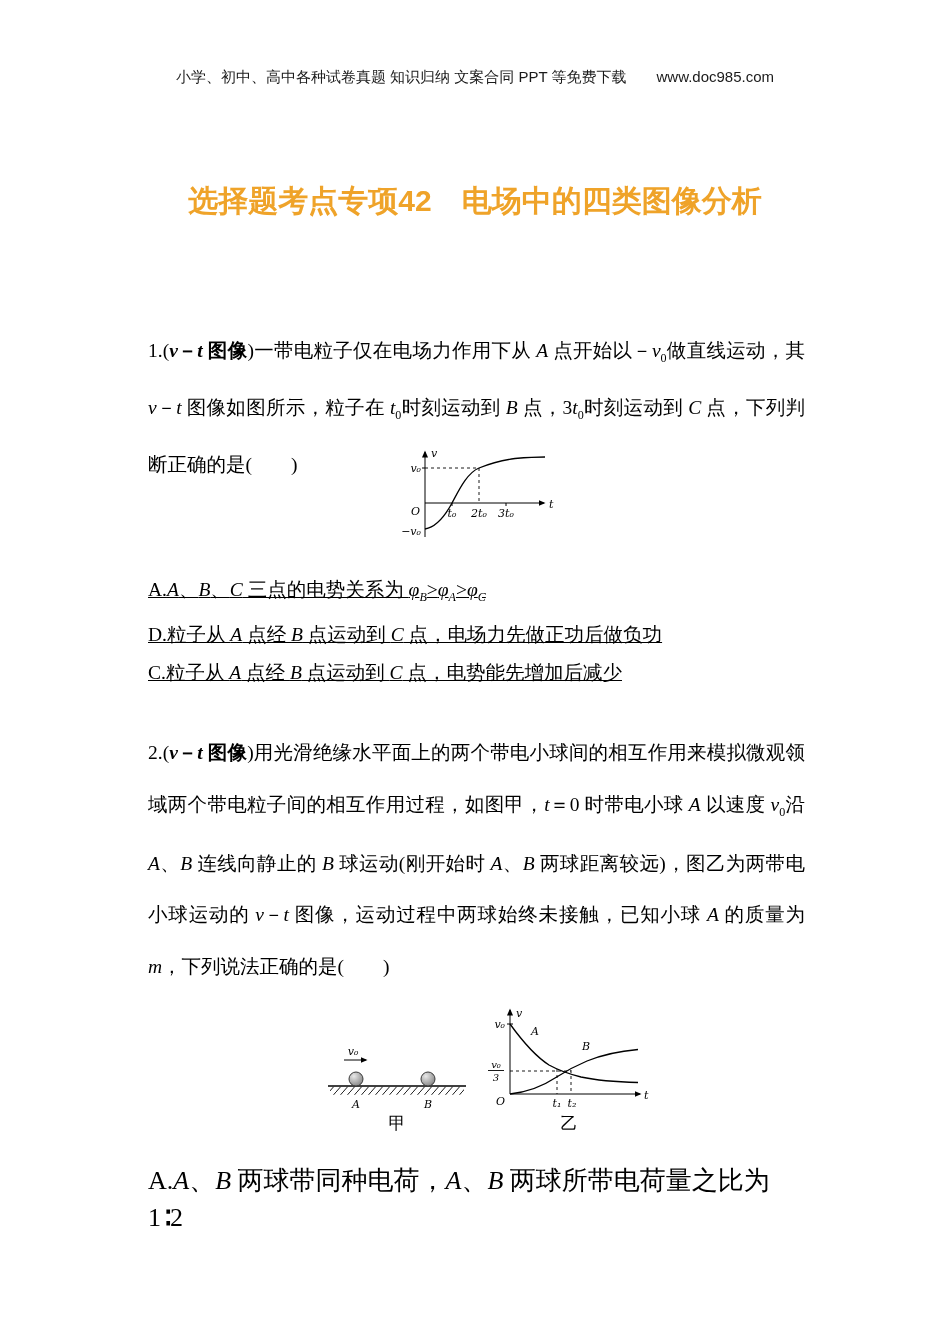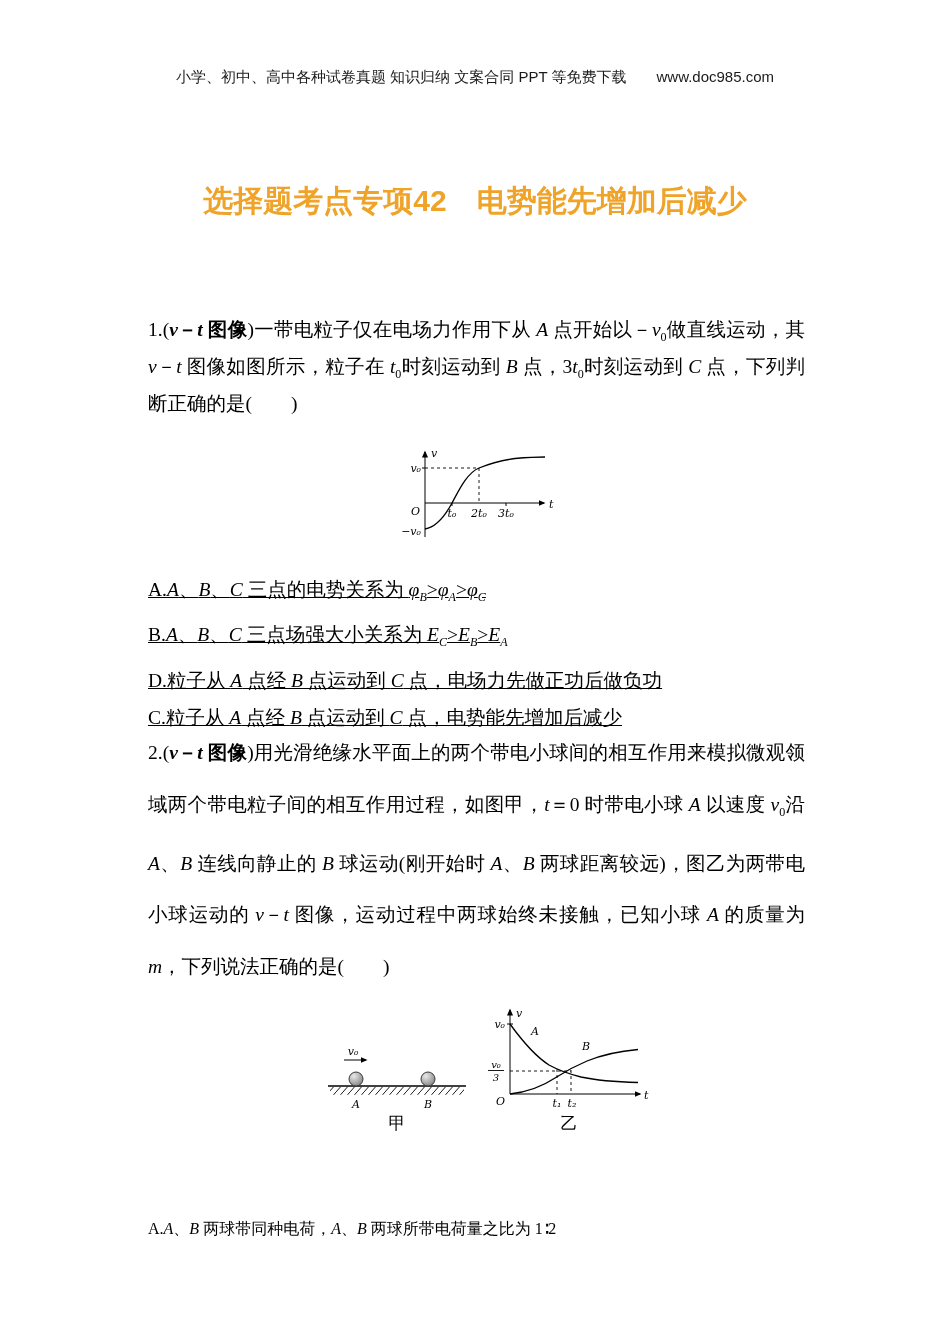--- a/index.html
+++ b/index.html
@@ -13,27 +13,27 @@
   }
   .header .site{margin-left:30px;}
   .doc-title{
     position:absolute;top:181px;left:0;width:100%;text-align:center;
     font-size:30px;font-weight:bold;
     font-family:"Liberation Sans","DejaVu Sans",sans-serif;
   }
   .stem{
     position:absolute;left:148px;width:657px;font-size:19.5px;text-align:justify;
   }
-  #q1-stem{top:315px;line-height:30px;}
+  #q1-stem{top:326px;line-height:49px;}
   #q2-stem{top:727px;line-height:51.5px;}
   .options{
     position:absolute;left:148px;width:657px;font-size:19.5px;line-height:37.5px;
   }
   #q1-options{top:571px;text-decoration:underline;}
-  #q2-option-a{position:absolute;left:148px;width:657px;font-size:16px;top:1210px;line-height:37px;}
+  #q2-option-a{position:absolute;left:148px;width:657px;font-size:26px;top:1162px;line-height:37px;}
   sub{font-size:0.62em;}
   i{font-family:"Liberation Serif","DejaVu Serif",serif;}
   .fig{position:absolute;}
   #fig-q1{left:395px;top:445px;}
   #fig-jia{left:322px;top:1044px;}
   #fig-yi{left:483px;top:1004px;}
   .figtext{font-family:"DejaVu Serif",serif;font-size:11px;font-style:italic;fill:#000;}
   .figtext-sm{font-family:"DejaVu Serif",serif;font-size:10px;font-style:italic;fill:#000;}
   .caption{
     position:absolute;top:1112px;text-align:center;font-size:17px;color:#000;
@@ -43,21 +43,21 @@
 </style>
 </head>
 <body>
 
 <div class="page">
 
   <div class="header">
     <span>小学、初中、高中各种试卷真题 知识归纳 文案合同 PPT 等免费下载</span><span class="site">www.doc985.com</span>
   </div>
 
-  <div class="doc-title" style="color: rgb(239, 163, 41);">选择题考点专项42　电势能先增加后减少</div>
+  <div class="doc-title" style="color: rgb(239, 163, 41);">选择题考点专项42　电场中的四类图像分析</div>
 
   <div class="stem" id="q1-stem">1.(<b><i>v</i>－<i>t</i> 图像</b>)一带电粒子仅在电场力作用下从 <i>A</i> 点开始以－<i>v</i><sub>0</sub>做直线运动，其 <i>v</i>－<i>t</i> 图像如图所示，粒子在 <i>t</i><sub>0</sub>时刻运动到 <i>B</i> 点，3<i>t</i><sub>0</sub>时刻运动到 <i>C</i> 点，下列判断正确的是(　　)</div>
 
   <div class="fig" id="fig-q1">
     <svg width="165" height="104" viewBox="0 0 165 104">
       <defs>
         <marker id="arrA" markerWidth="8" markerHeight="8" refX="5.5" refY="3" orient="auto">
           <path d="M0,0 L7,3 L0,6 Z" fill="#000"></path>
         </marker>
       </defs>
@@ -75,21 +75,20 @@
       <text class="figtext" x="57" y="72" text-anchor="middle">t₀</text>
       <text class="figtext" x="84" y="72" text-anchor="middle">2t₀</text>
       <text class="figtext" x="111" y="72" text-anchor="middle">3t₀</text>
       <text class="figtext" x="154" y="63">t</text>
       <text class="figtext" x="26" y="90" text-anchor="end">−v₀</text>
     </svg>
   </div>
 
   <div class="options" id="q1-options">
     <div>A.<i>A</i>、<i>B</i>、<i>C</i> 三点的电势关系为 <i>φ</i><sub><i>B</i></sub>&gt;<i>φ</i><sub><i>A</i></sub>&gt;<i>φ</i><sub><i>C</i></sub></div>
-    <div>B.<i>A</i>、<i>B</i>、<i>C</i> 三点场强大小关系为 <i>E</i><sub><i>C</i></sub>&gt;<i>E</i><sub><i>B</i></sub>&gt;<i>E</i><sub><i>A</i></sub></div>
     <div>D.粒子从 <i>A</i> 点经 <i>B</i> 点运动到 <i>C</i> 点，电场力先做正功后做负功</div>
     <div>C.粒子从 <i>A</i> 点经 <i>B</i> 点运动到 <i>C</i> 点，电势能先增加后减少</div>
   </div>
 
   <div class="stem" id="q2-stem">2.(<b><i>v</i>－<i>t</i> 图像</b>)用光滑绝缘水平面上的两个带电小球间的相互作用来模拟微观领域两个带电粒子间的相互作用过程，如图甲，<i>t</i>＝0 时带电小球 <i>A</i> 以速度 <i>v</i><sub>0</sub>沿 <i>A</i>、<i>B</i> 连线向静止的 <i>B</i> 球运动(刚开始时 <i>A</i>、<i>B</i> 两球距离较远)，图乙为两带电小球运动的 <i>v</i>－<i>t</i> 图像，运动过程中两球始终未接触，已知小球 <i>A</i> 的质量为 <i>m</i>，下列说法正确的是(　　)</div>
 
   <div class="fig" id="fig-jia">
     <svg width="150" height="70" viewBox="0 0 150 70">
       <defs>
         <marker id="arrB" markerWidth="8" markerHeight="8" refX="5.5" refY="3" orient="auto">

